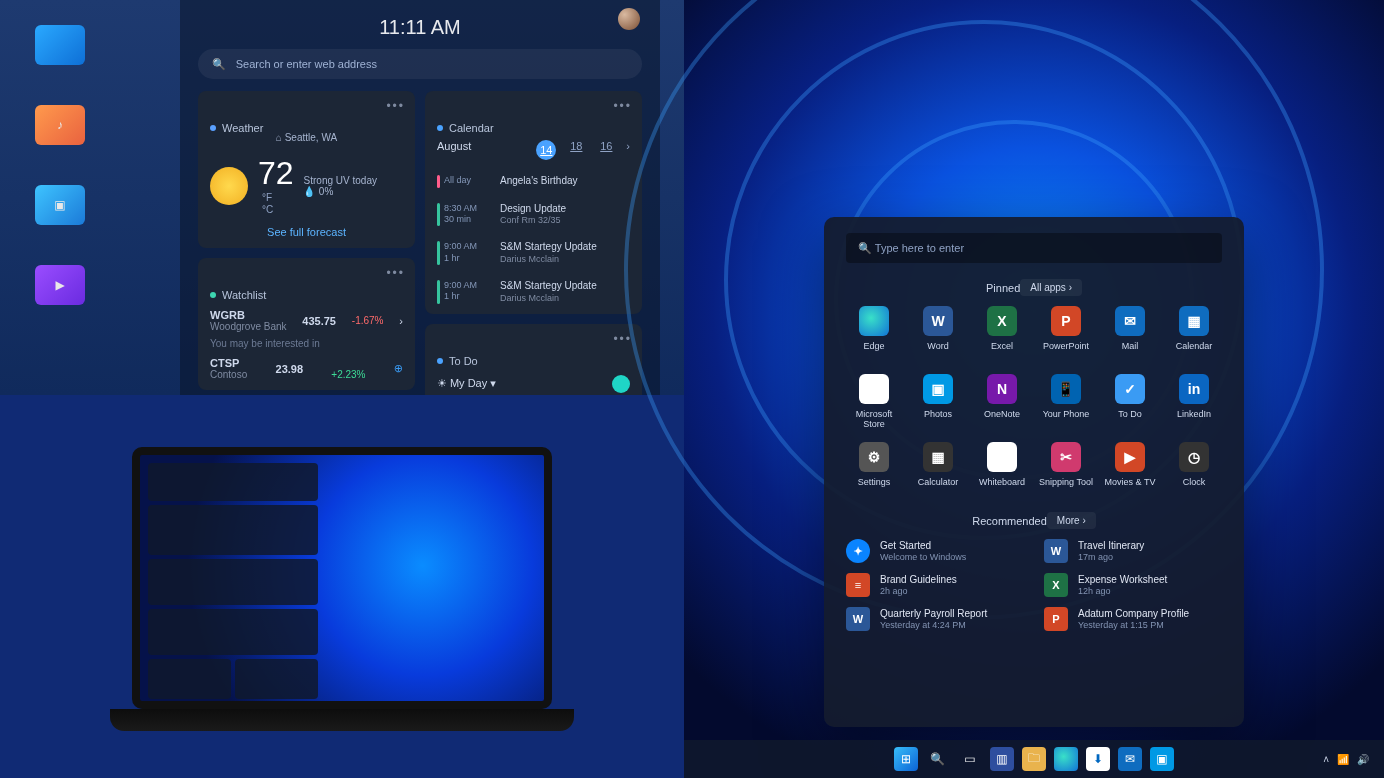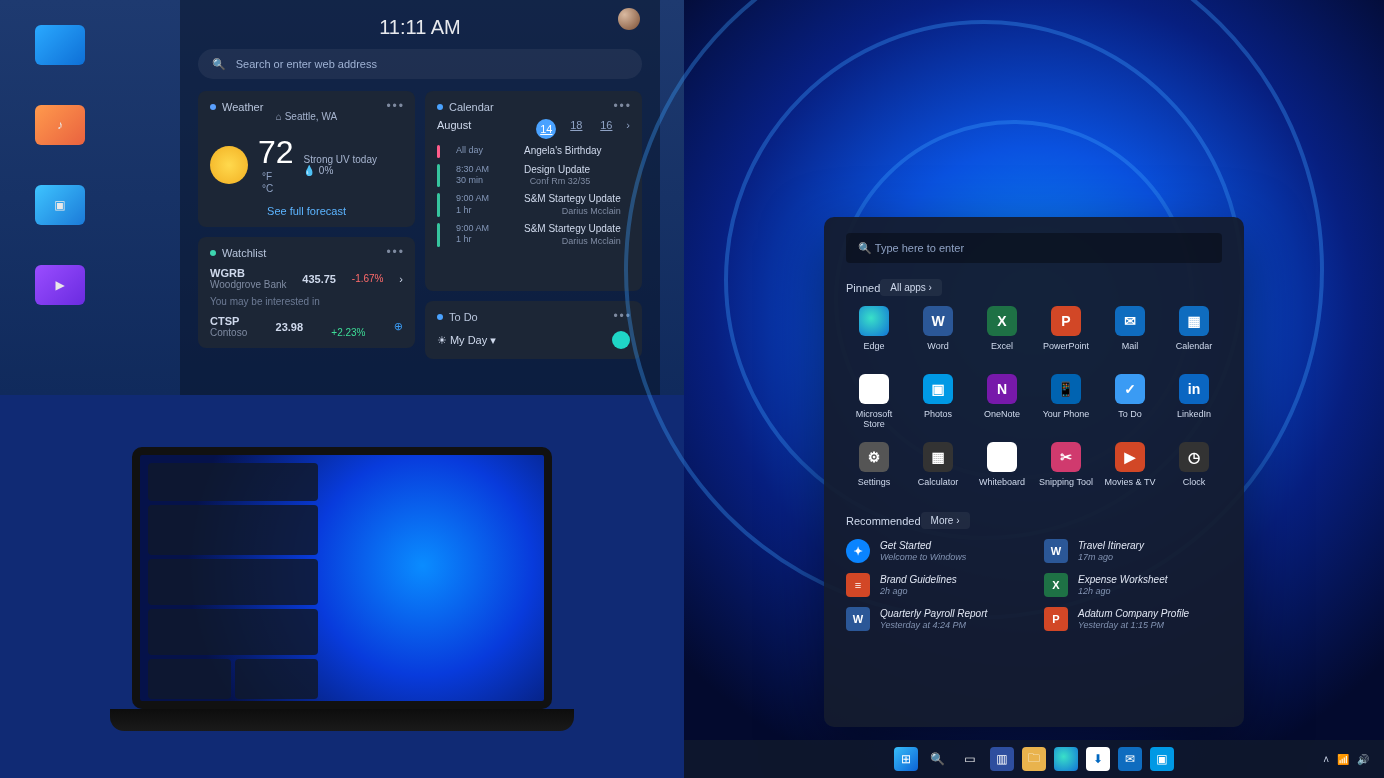--- a/index.html
+++ b/index.html
@@ -28,21 +28,21 @@
   .widgets { position:absolute; left:180px; top:0; width:480px; height:395px;
              background:rgba(10,20,40,.55); padding:12px 18px 0; }
   .clock { text-align:center; font-size:20px; font-weight:400; color:#fff; opacity:.9; margin:4px 0 10px;}
   .avatar { position:absolute; right:20px; top:8px; width:22px; height:22px; border-radius:50%;
             background:radial-gradient(circle at 30% 30%, #d9b9a0, #7a4e34); }
   .search-bar { height:30px; border-radius:15px; background:rgba(255,255,255,.06);
                 display:flex; align-items:center; padding:0 14px; color:#9fb2d4; font-size:11px; }
   .search-bar span.icon { margin-right:10px; }
   .widget-grid { display:grid; grid-template-columns:1fr 1fr; gap:10px; margin-top:12px;}
   .card { background:#1c2636; border-radius:8px; padding:10px 12px; position:relative; }
-  .card .title { font-size:11px; color:#b7c4db; display:flex; align-items:center; gap:6px;}
+  .card .title { font-size:11px; color:#b7c4db; display:flex; align-items:center; gap:6px;margin-top:21px;}
   .card .title .dot { width:6px;height:6px;border-radius:50%;background:#5aa0ff;}
   .card .more { position:absolute; right:10px; top:8px; color:#7e8aa0; letter-spacing:2px;}
   
   .weather-body { display:flex; align-items:center; margin-top:12px; gap:10px; }
   .sun { width:38px; height:38px; border-radius:50%; background:radial-gradient(circle,#ffd94d,#f2af22);}
   .temp { font-size:32px; font-weight:300; color:#fff; }
   .temp-unit { font-size:10px; color:#8fa2c4; margin-left:4px; line-height:1.2;}
   .weather-right { font-size:10px; color:#a6b4cf; }
   .loc { text-align:center; font-size:10px; color:#a6b4cf; margin-top:-2px;}
   .loc::before{content:"⌂ "; font-size:10px;}
@@ -54,26 +54,26 @@
   .company { color:#7f8ba2; font-size:10px; }
   .price { font-weight:600; }
   .neg { color:#ff6b6b; font-size:10px;}
   .pos { color:#3ddc97; font-size:10px;margin-top:12px;}
   .note { color:#6c7a94; font-size:10px; margin-top:6px;}
   
   .cal-days { display:flex; gap:10px; font-size:11px; color:#8fa2c4; margin:6px 0 4px;}
   .cal-days .month { flex:1; color:#cfd9ec;}
   .cal-days .day { width:20px; text-align:center;text-decoration:underline; }
   .cal-days .day.sel { background:#4aa2ff; color:#fff; border-radius:50%; height:20px; line-height:20px;}
-  .event { display:flex; gap:16px; font-size:10px; color:#cfd9ec; margin-top:6px;}
+  .event { display:flex; gap:4px; font-size:10px; color:#cfd9ec; margin-top:15px;}
   .event .bar { width:3px; border-radius:2px; background:#ff5c8a;}
   .event .bar.g { background:#36c49e;}
   .event .time { color:#8396b7; width:52px; font-size:9px; line-height:1.25;}
   .event .what { line-height:1.25;}
-  .event .sub { color:#7f8ba2; font-size:9px; display:block;text-align:right;}
+  .event .sub { color:#7f8ba2; font-size:9px; display:block;}
   .todo-card{min-height:40px;}
   .todo-row { display:flex; align-items:center; justify-content:space-between; margin-top:8px;
               font-size:11px; color:#cfd9ec;}
   .pill { width:18px;height:18px;border-radius:50%;background:#1fd5c6;display:inline-block;}
 
   
   .lower-left { position:absolute; left:0; top:395px; width:684px; height:383px;
                 background:#102a74; display:flex; align-items:center; justify-content:center;}
   .laptop { width:420px; height:280px; position:relative;}
   .screen { position:absolute; inset:0 0 18px 0; border:8px solid #111; border-radius:10px;
@@ -91,21 +91,21 @@
   .bloom span{position:absolute;border:4px solid rgba(60,160,255,.35);border-radius:50%;}
   .b1{width:700px;height:700px;left:-60px;top:-80px;}
   .b2{width:520px;height:520px;left:40px;top:20px;border-color:rgba(100,190,255,.35);}
   .b3{width:360px;height:360px;left:150px;top:120px;border-color:rgba(160,220,255,.4);}
 
   .start { position:absolute; left:140px; top:217px; width:420px; height:510px;
            background:rgba(20,28,46,.94); border-radius:10px; padding:16px 22px 14px;
            box-shadow:0 20px 60px rgba(0,0,0,.5); display:flex; flex-direction:column;}
   .start .search { height:30px; border-radius:4px; background:rgba(0,0,0,.35);
                    display:flex; align-items:center; padding:0 12px; color:#8fa2c4; font-size:11px;}
-  .sect-head { display:flex; justify-content:flex-start; align-items:center;
+  .sect-head { display:flex; justify-content:center; align-items:center;
                margin:16px 0 10px; font-size:11px; color:#cfd9ec;}
   .chip { font-size:10px; color:#cfd9ec; background:rgba(255,255,255,.06);
           padding:3px 10px; border-radius:4px;}
   .chip::after{content:" ›";}
   .app-grid { display:grid; grid-template-columns:repeat(6,1fr); gap:14px 8px;}
   .app { display:flex; flex-direction:column; align-items:center; gap:6px; cursor:pointer;}
   .app .ic { width:30px; height:30px; border-radius:6px; display:flex;align-items:center;justify-content:center;
              font-size:14px; font-weight:700; color:#fff;}
   .app .lbl { font-size:9px; color:#cfd9ec; text-align:center; line-height:1.1; height:18px;}
   .ic-edge{background:radial-gradient(circle at 40% 40%,#39e0c8,#1173d6);border-radius:50%;}
@@ -115,21 +115,21 @@
   .ic-onenote{background:#7719aa;} .ic-phone{background:#0063b1;}  .ic-todo{background:#3a9bf4;}
   .ic-linkedin{background:#0a66c2;} .ic-settings{background:#555;}
   .ic-calc{background:#333;} .ic-wb{background:#fff;color:#333;}
   .ic-snip{background:#d03a6e;} .ic-movies{background:#d24726;} .ic-clock{background:#333;}
 
   .rec-grid{display:grid;grid-template-columns:1fr 1fr;gap:10px 20px;}
   .rec{display:flex;gap:10px;align-items:center;cursor:pointer;}
   .rec .ric{width:24px;height:24px;border-radius:4px;background:#2b5797;display:flex;align-items:center;justify-content:center;font-size:11px;color:#fff;font-weight:700;flex-shrink:0;}
   .ric.pdf{background:#d24726;} .ric.xl{background:#1e7145;} .ric.pp{background:#d24726;}
   .ric.gs{background:#0a84ff;border-radius:50%;}
-  .rec .txt{font-size:10px;color:#e0e6f3;line-height:1.2;font-style:italic;}
+  .rec .txt{font-size:10px;color:#e0e6f3;line-height:1.2;}
   .rec .sub{color:#8293b2;font-size:9px;display:block;}
 
   .start-footer{margin-top:auto;display:flex;justify-content:space-between;align-items:center;
                 padding-top:12px;}
   .user{display:flex;align-items:center;gap:8px;font-size:11px;color:#e0e6f3;}
   .user .av{width:24px;height:24px;border-radius:50%;background:radial-gradient(circle at 35% 30%,#d9b9a0,#6b4a34);}
   .power{width:20px;height:20px;border:2px solid #aeb9d0;border-radius:50%;position:relative;}
   .power::after{content:"";position:absolute;left:50%;top:-2px;width:2px;height:10px;background:#aeb9d0;transform:translateX(-50%);}
 
   .taskbar{position:absolute;left:0;right:0;bottom:0;height:38px;

